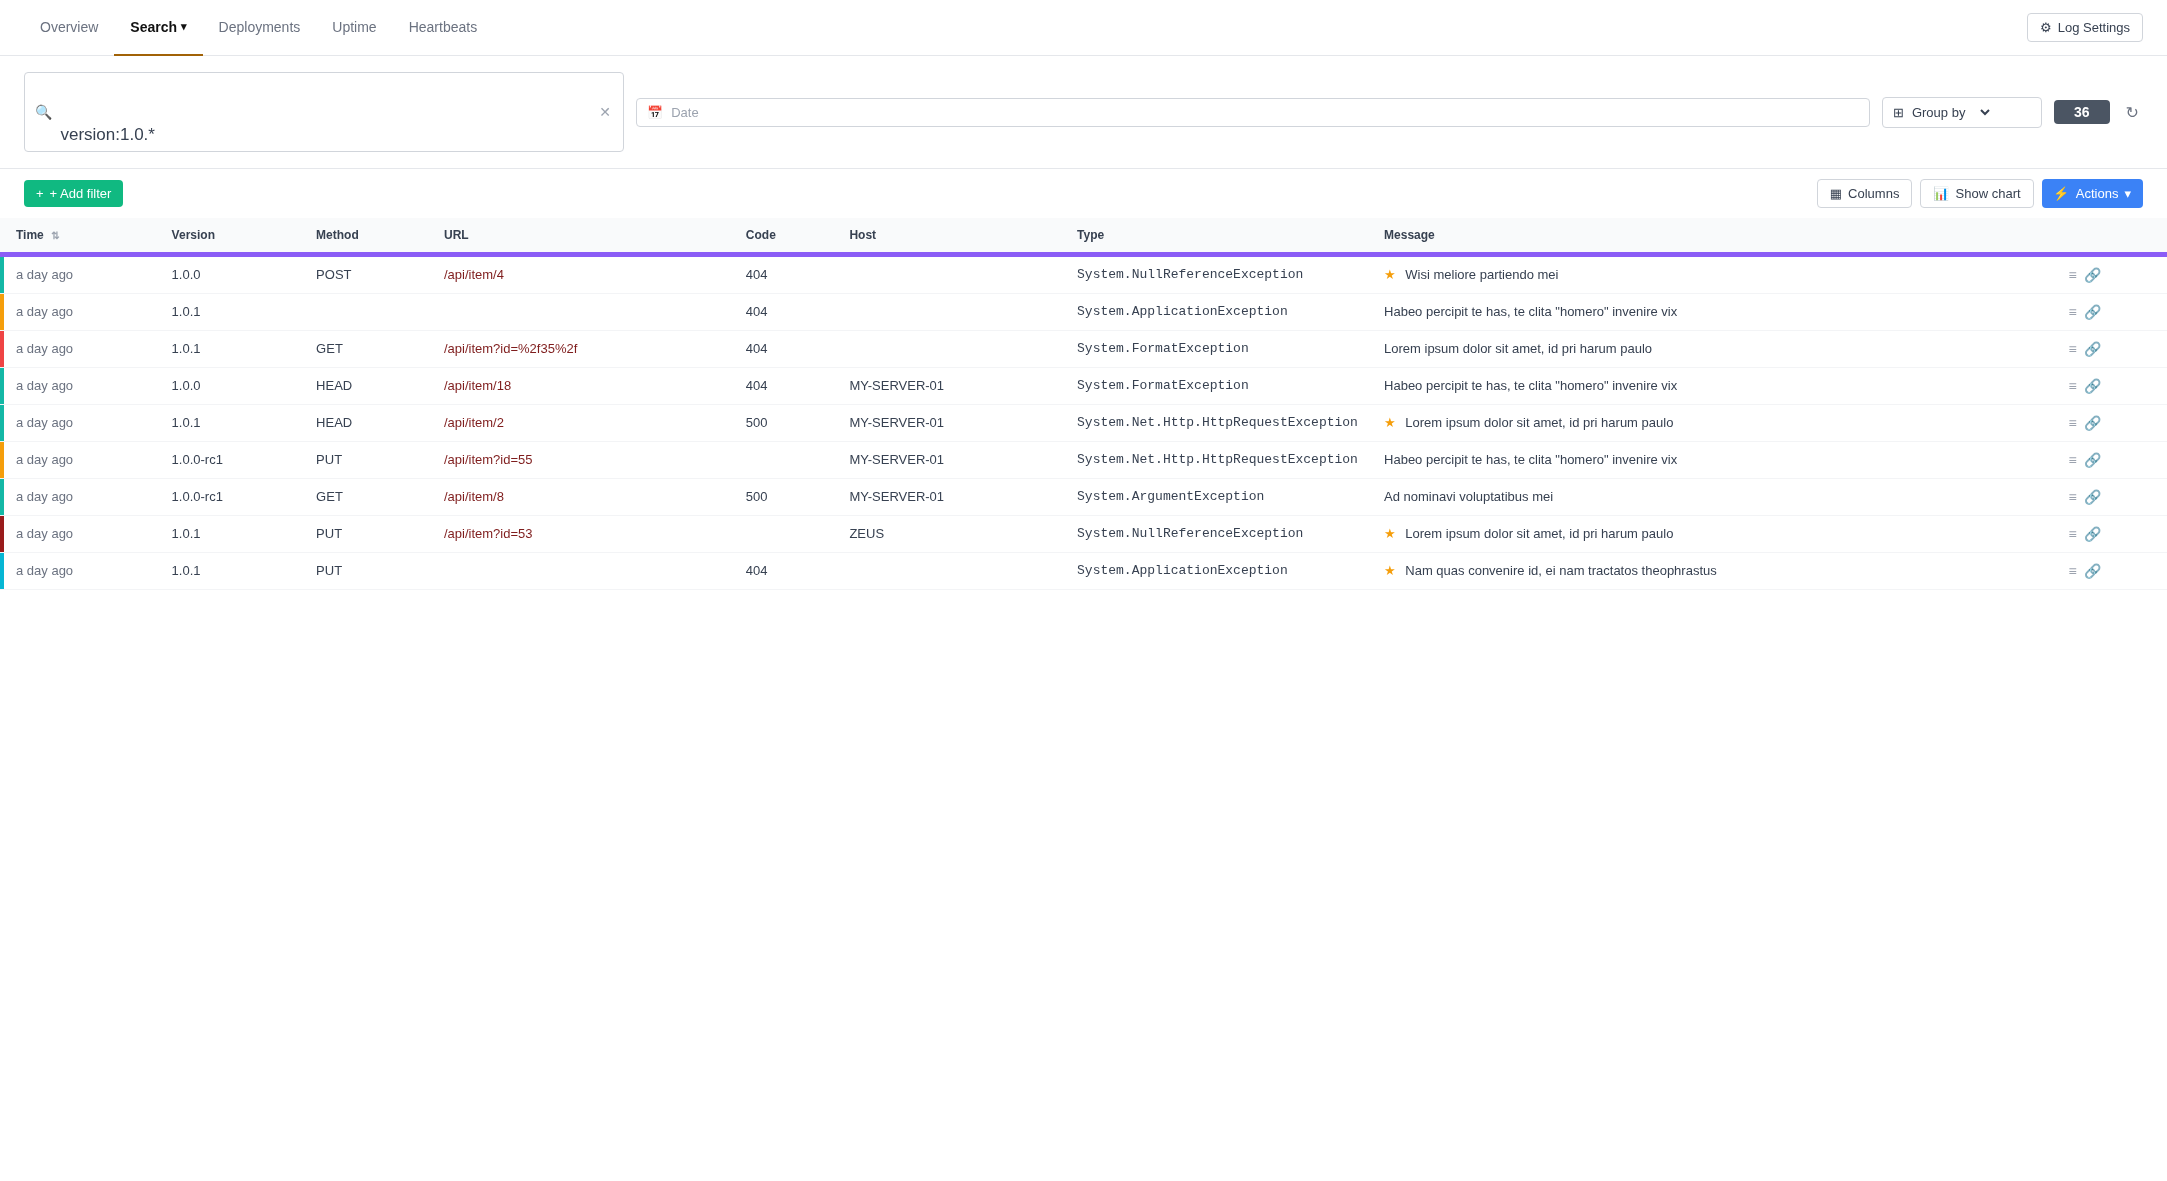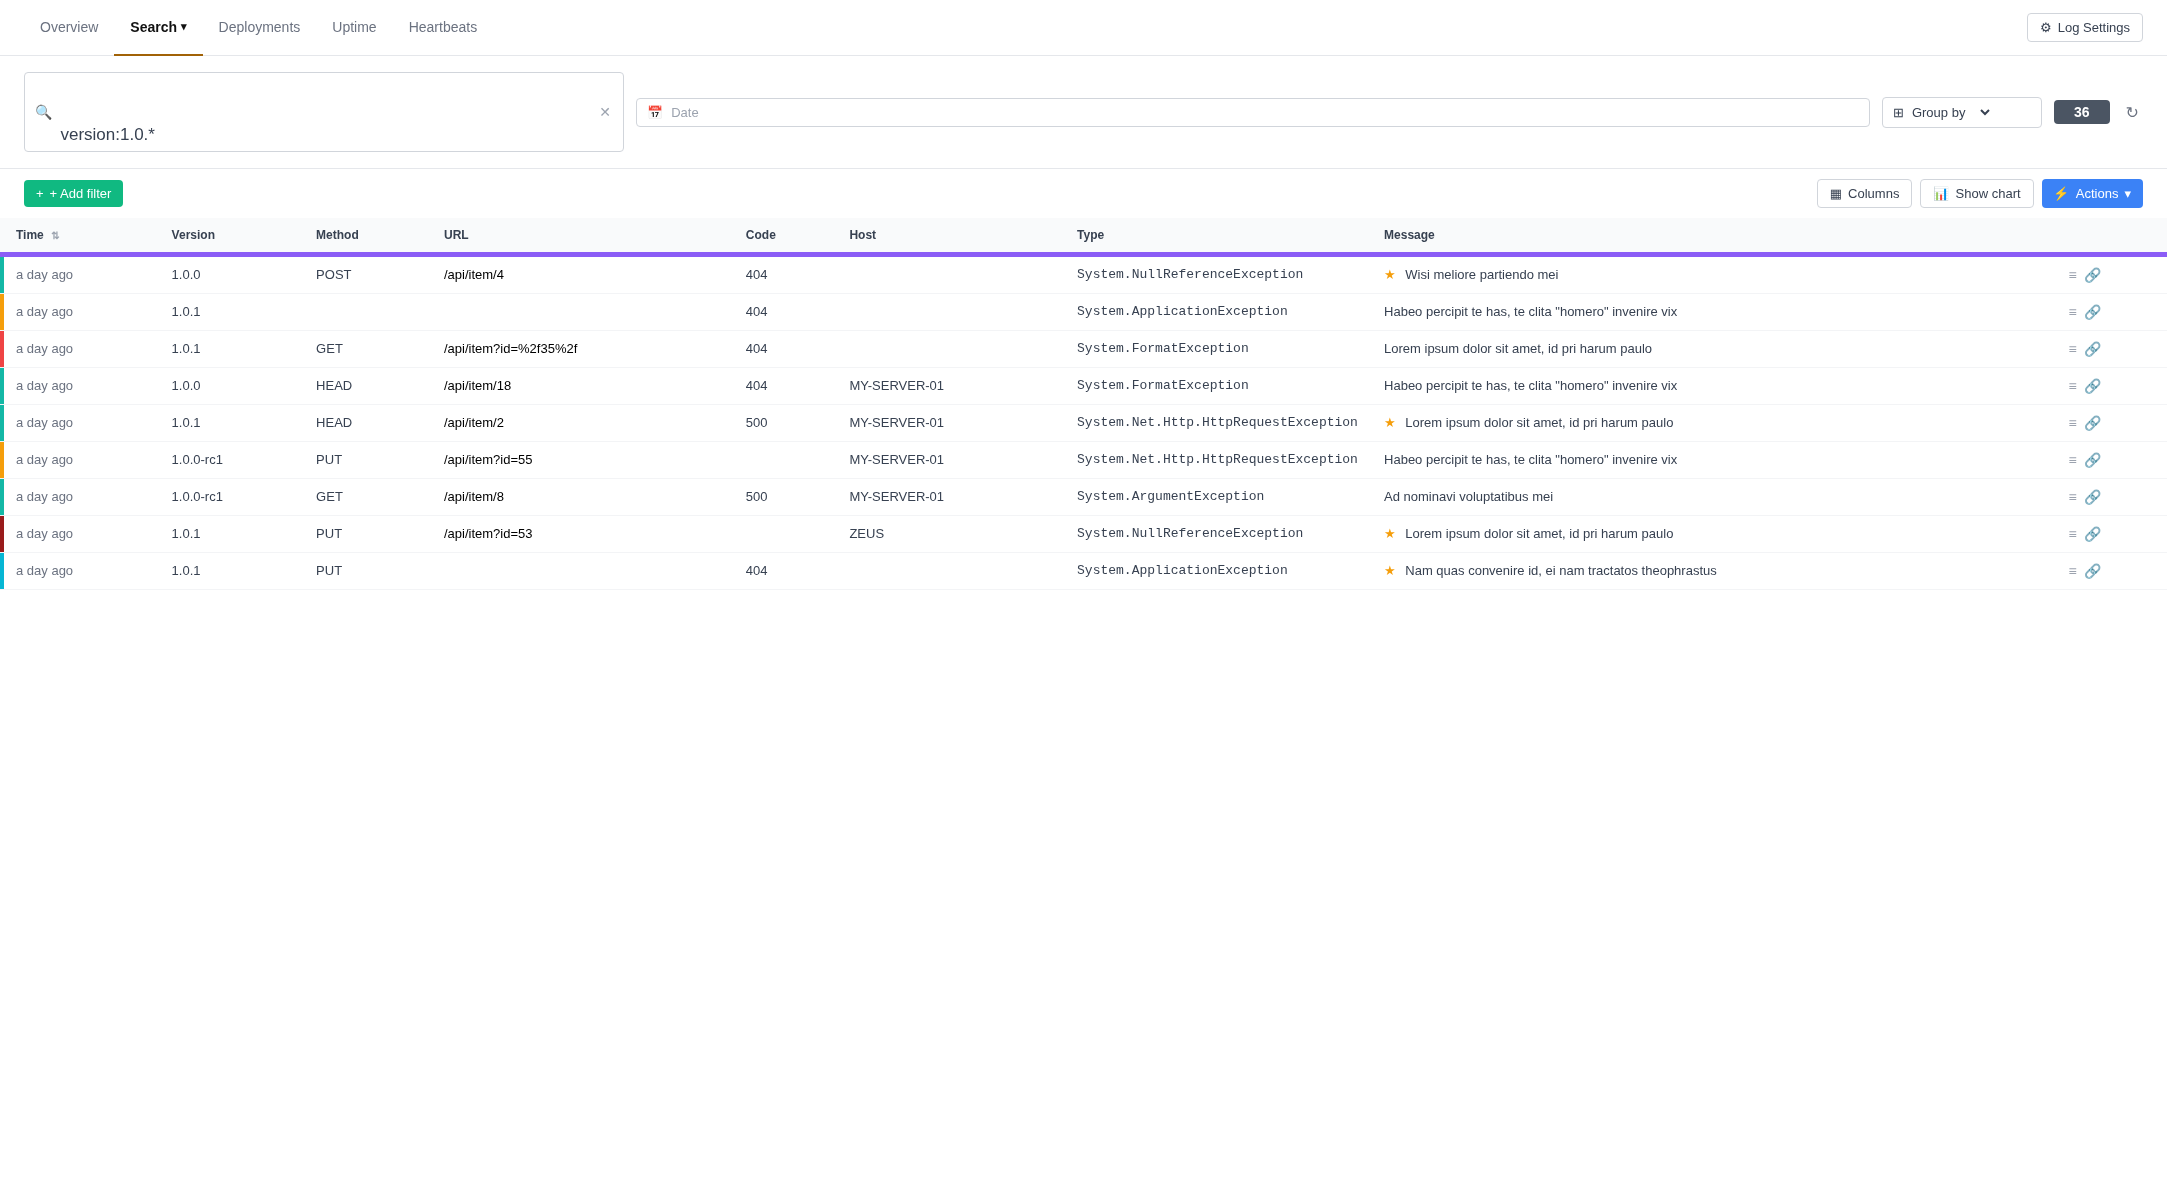--- a/index.html
+++ b/index.html
@@ -36,21 +36,21 @@
     .table-container { overflow-x: auto; }
     table { width: 100%; border-collapse: collapse; }
     thead tr { background: #f9fafb; border-bottom: 1px solid #e5e7eb; }
     th { padding: 10px 12px; text-align: left; font-size: 12px; font-weight: 600; color: #374151; white-space: nowrap; border-bottom: 5px solid #8b5cf6; }
     th .sort-icon { margin-left: 4px; color: #9ca3af; font-size: 10px; }
     td { padding: 10px 12px; font-size: 13px; color: #374151; border-bottom: 1px solid #f3f4f6; vertical-align: top; }
     tbody tr { position: relative; }
     .time-cell { white-space: nowrap; color: #6b7280; }
     .version-cell { white-space: nowrap; }
     .method-cell { white-space: nowrap; }
-    .url-cell { color: #000000; }
+    .url-cell { color: #7f1d1d; }
     .code-cell { white-space: nowrap; }
     .type-cell { max-width: 160px; word-break: break-word; font-family: Liberation Mono, monospace; }
     .message-cell { max-width: 400px; }
     .star-icon { color: #f59e0b; margin-right: 6px; display: inline-block; }
     .row-actions { display: flex; gap: 8px; align-items: center; white-space: nowrap; color: #9ca3af; }
     .row-actions span { cursor: pointer; font-size: 14px; }
   </style>
 </head>
 <body>
 

